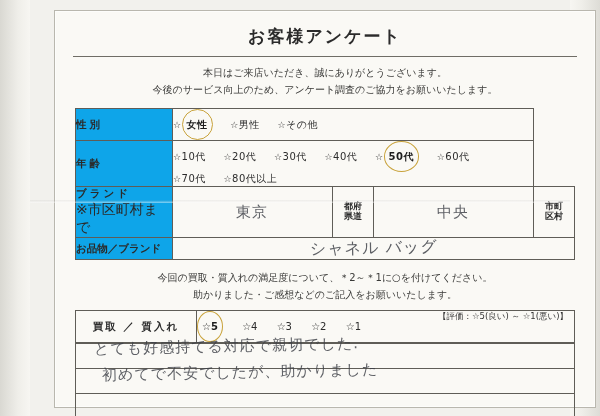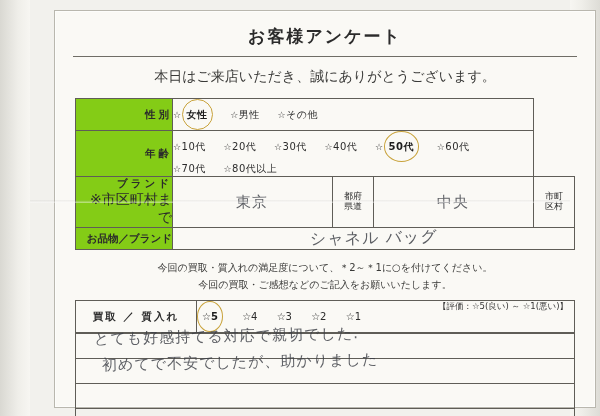--- a/index.html
+++ b/index.html
@@ -32,42 +32,42 @@
     font-size:17px;
     font-weight:bold;
     letter-spacing:2px;
     margin-top:14px;
   }
   .rule{
     height:1px;background:#6f6d66;margin:8px 18px 0 18px;
   }
   .intro{
     text-align:center;
-    font-size:14px;
+    font-size:10px;
     line-height:1.65;
     margin-top:8px;
     color:#3a3a38;
   }
   table.form{
     border-collapse:collapse;
     margin:10px auto 0 auto;
     width:500px;
     font-size:10px;
   }
   table.form td{
     border:1px solid #5f5d57;
     padding:0;
     height:21px;
   }
   .lbl{
     width:96px;
-    text-align:right;
+    text-align:left;
     font-weight:bold;
     letter-spacing:3px;
-    background:#84cc16;
+    background:#0ea5e9;
     font-size:10.5px;
   }
   .lbl .sub{
     display:block;font-size:14px;font-weight:normal;letter-spacing:0;
   }
   .opts{
     padding-left:8px;
     letter-spacing:0.5px;
   }
   .opt{margin-right:14px;white-space:nowrap;}
@@ -88,21 +88,21 @@
     letter-spacing:1px;
     transform:rotate(-1.2deg);
     display:inline-block;
     opacity:.82;
   }
   .addr-row td{height:34px;}
   .addr-hand{
     text-align:center;
   }
   .narrow{
-    width:40px;text-align:center;font-size:9px;line-height:1.1;font-weight:normal;
+    width:40px;text-align:center;font-size:9px;line-height:1.1;font-weight:bold;
   }
   .narrow span{display:block;}
   .mid-note{
     text-align:center;font-size:10px;line-height:1.7;margin-top:9px;color:#3a3a38;
   }
   table.rate{
     border-collapse:collapse;margin:7px auto 0 auto;width:500px;font-size:10px;
   }
   table.rate td{border:1px solid #5f5d57;height:21px;padding:0;}
   .rate-lbl{
@@ -133,20 +133,21 @@
 <div class="paper-edge"></div>
 <div class="paper-edge-r"></div>
 
 <div class="sheet">
 
   <div class="title">お客様アンケート</div>
   <div class="rule"></div>
 
   <div class="intro">
     <div>本日はご来店いただき、誠にありがとうございます。</div>
+    <div>今後のサービス向上のため、アンケート調査のご協力をお願いいたします。</div>
   </div>
 
   <table class="form">
     <tbody>
         <tr>
       <td class="lbl">性別</td>
       <td class="opts" colspan="3">
         <span class="opt"><span class="star">☆</span><span class="circled">女性</span></span>
         <span class="opt"><span class="star">☆</span><span>男性</span></span>
         <span class="opt"><span class="star">☆</span><span>その他</span></span>
@@ -189,21 +190,21 @@
       <td class="lbl" style="letter-spacing:0;">お品物／ブランド</td>
       <td class="addr-hand" colspan="4">
         <span class="hand" style="font-size:16px;">シャネル バッグ</span>
       </td>
     </tr>
   </tbody>
     </table>
 
   <div class="mid-note">
     <div>今回の買取・質入れの満足度について、＊2～＊1に○を付けてください。</div>
-    <div>今回の買取・ご感想などのご記入をお願いいたします。</div>
+    <div>助かりました・ご感想などのご記入をお願いいたします。</div>
   </div>
 
   <table class="rate">
     <tbody>
         <tr>
       <td class="rate-lbl">買取 ／ 質入れ</td>
       <td class="rate-scale">
         <span class="legend">【評価：☆5(良い) ～ ☆1(悪い)】</span>
         <span class="sc"><span class="circled">☆5</span></span>
         <span class="sc"><span>☆4</span></span>

